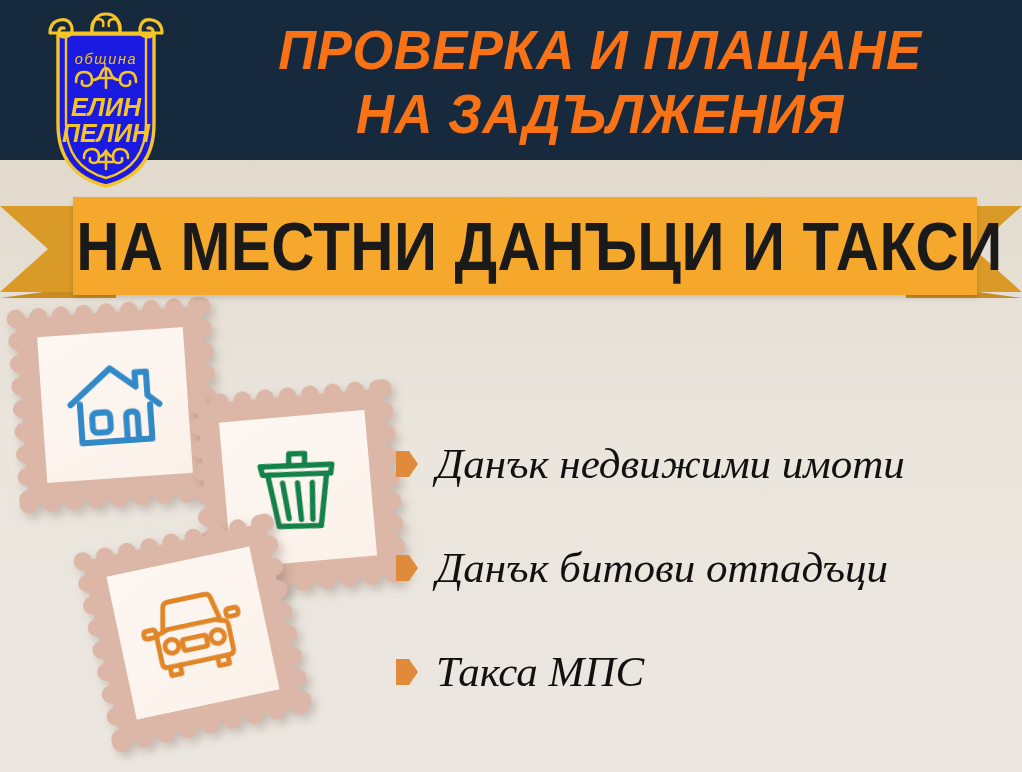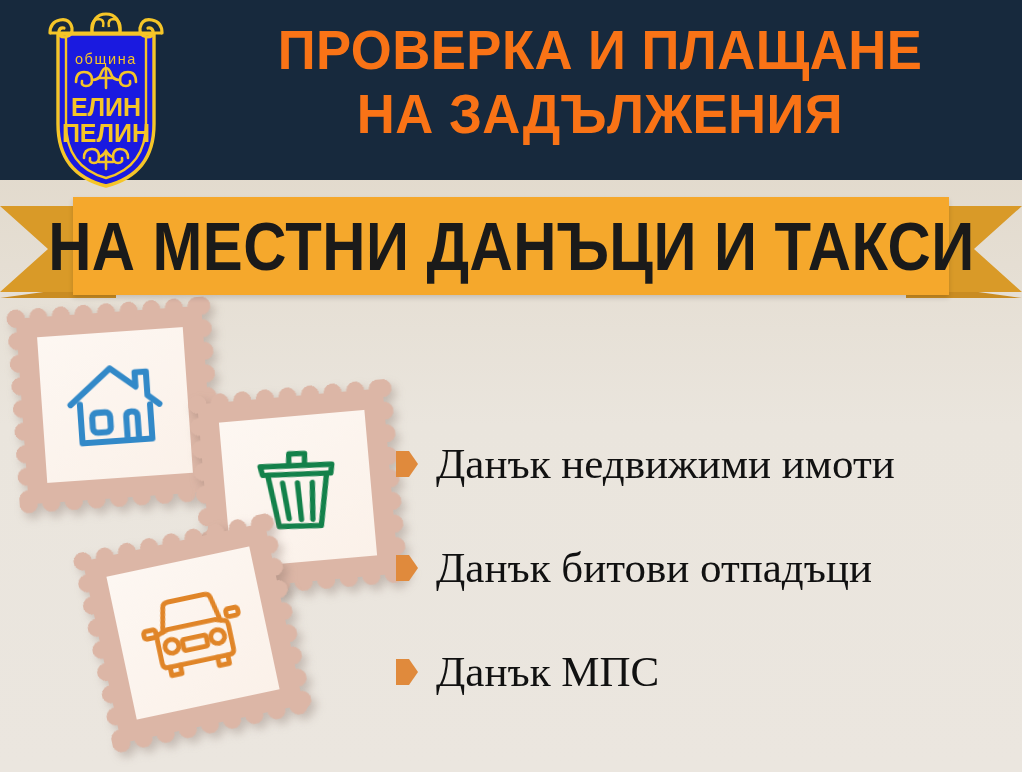--- a/index.html
+++ b/index.html
@@ -14,23 +14,24 @@
     overflow: hidden;
     font-family: "Liberation Sans", sans-serif;
     background: linear-gradient(to bottom, #d2c9b9 0%, #e2dacd 22%, #eae5dd 55%, #ebe6df 100%);
   }
 
   
   .header {
     position: absolute;
     left: 0; top: 0;
     width: 1022px;
-    height: 180px;
+    height: 160px;
     background: #17293d;
     z-index: 5;
+    font-style: italic;
   }
   .emblem-wrap {
     position: absolute;
     left: 26px; top: 6px;
     width: 160px; height: 185px;
   }
   .title-block {
     position: absolute;
     left: 190px; top: 18px;
     width: 820px;
@@ -83,20 +84,21 @@
   .ribbon-band {
     position: absolute;
     left: 73px; top: 7px;
     width: 876px; height: 98px;
     background: #f5a82c;
     z-index: 3;
     box-shadow: 0 3px 5px rgba(0,0,0,0.14);
     display: flex;
     align-items: center;
     justify-content: center;
+    padding-left: 28px;
   }
   .ribbon-text {
     font-family: "Liberation Sans", sans-serif;
     font-weight: bold;
     font-size: 68px;
     line-height: 68px;
     color: #1a1a1a;
     letter-spacing: 0.5px;
     transform: scaleX(0.88);
     white-space: nowrap;
@@ -157,20 +159,21 @@
     width: 22px; height: 26px;
     margin-right: 18px;
     flex: 0 0 auto;
   }
   .bullet-label {
     font-family: "Liberation Serif", serif;
     font-size: 43px;
     line-height: 48px;
     color: #111111;
     white-space: nowrap;
+    font-style: italic;
   }
 </style>
 </head>
 <body>
 
 <div id="poster">
 
   <div class="header">
 
     <div class="emblem-wrap">
@@ -287,17 +290,17 @@
       <svg class="bullet-marker" viewBox="0 0 22 26">
         <path d="M0 0 L13 0 L22 13 L13 26 L0 26 Z" fill="#e08a3c"></path>
       </svg>
       <span class="bullet-label">Данък битови отпадъци</span>
     </div>
 
     <div class="bullet-row">
       <svg class="bullet-marker" viewBox="0 0 22 26">
         <path d="M0 0 L13 0 L22 13 L13 26 L0 26 Z" fill="#e08a3c"></path>
       </svg>
-      <span class="bullet-label">Данък МПС</span>
+      <span class="bullet-label">Такса МПС</span>
     </div>
   </div>
 
 </div>
 
 </body></html>

